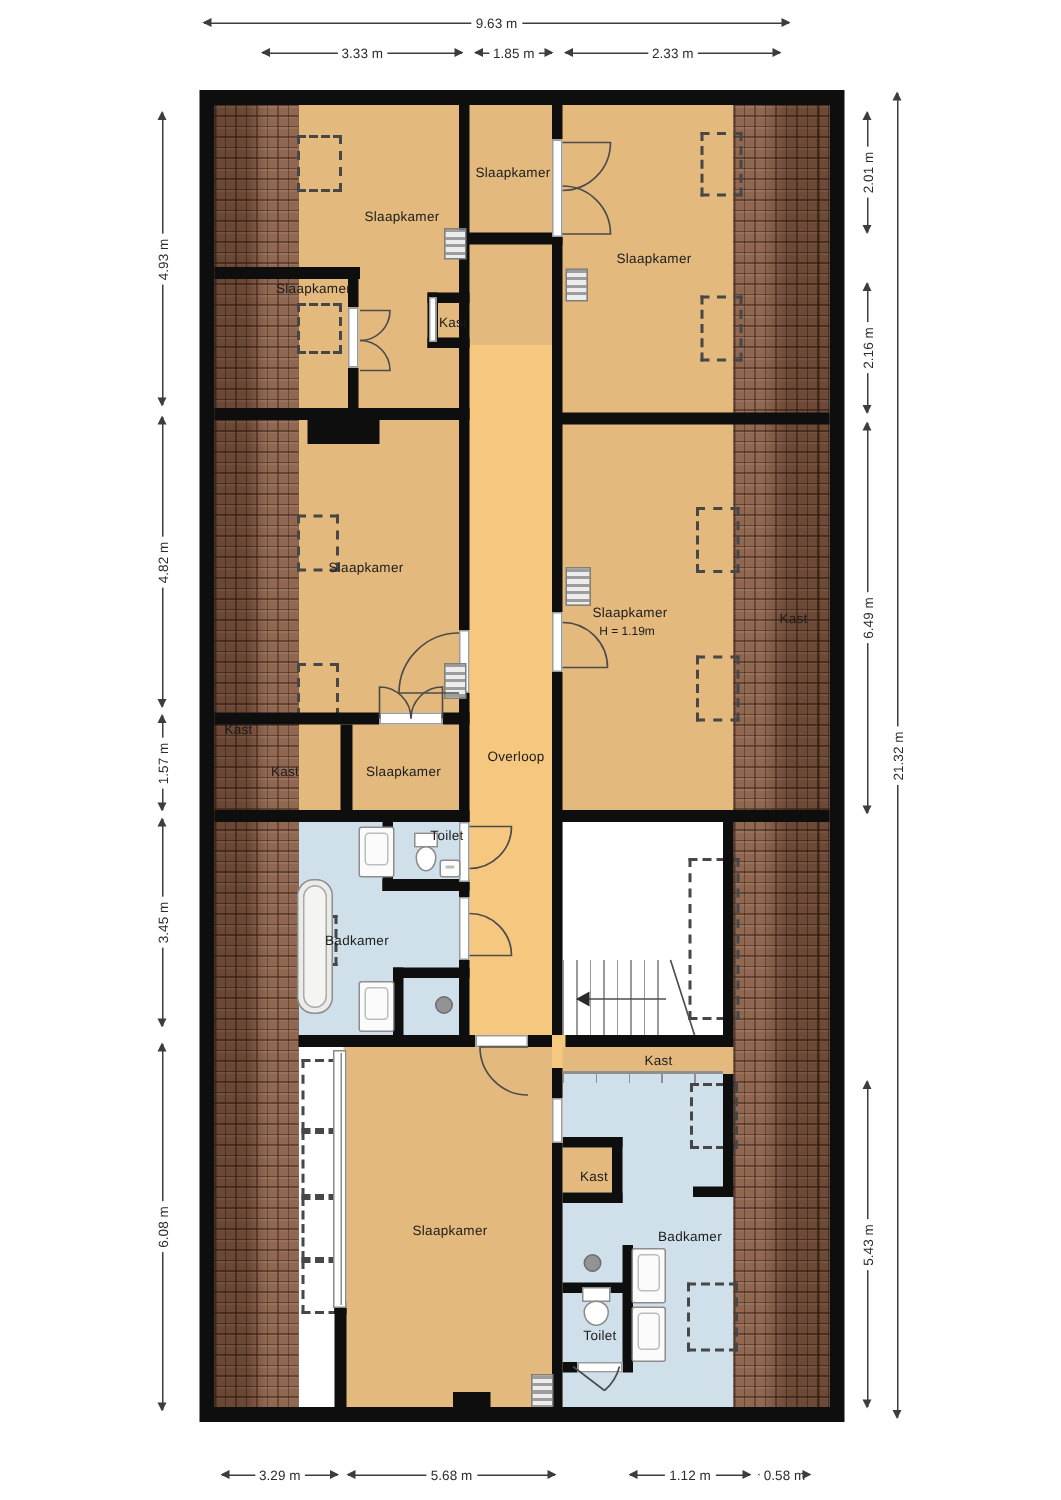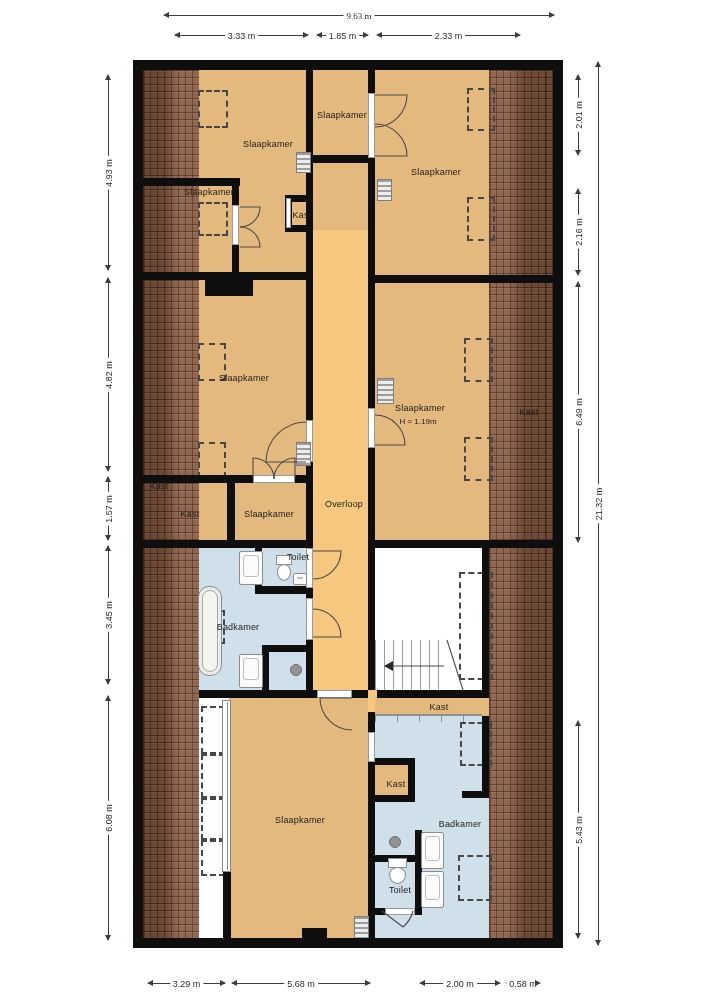--- a/index.html
+++ b/index.html
@@ -222,21 +222,21 @@
   <span class="rlabel" style="left:269px;top:514px;">Slaapkamer</span>
   <span class="rlabel" style="left:344px;top:504px;">Overloop</span>
   <span class="rlabel" style="left:298px;top:557px;">Toilet</span>
   <span class="rlabel" style="left:238px;top:627px;">Badkamer</span>
   <span class="rlabel" style="left:300px;top:820px;">Slaapkamer</span>
   <span class="rlabel" style="left:439px;top:707px;">Kast</span>
   <span class="rlabel" style="left:396px;top:784px;">Kast</span>
   <span class="rlabel" style="left:460px;top:824px;">Badkamer</span>
   <span class="rlabel" style="left:400px;top:890px;">Toilet</span>
 
-  <div class="hdim" style="left:164px;top:15px;width:390px;font-family:Liberation Serif, serif;">
+  <div class="hdim" style="left:136px;top:15px;width:390px;">
     <span class="lbl">9.63 m</span>
     </div>
   <div class="hdim" style="left:175px;top:35px;width:133px;">
     <span class="lbl">3.33 m</span>
     </div>
   <div class="hdim" style="left:317px;top:35px;width:51px;">
     <span class="lbl">1.85 m</span>
     </div>
   <div class="hdim" style="left:377px;top:35px;width:143px;">
     <span class="lbl">2.33 m</span>
@@ -277,19 +277,19 @@
   <div class="hdim" style="left:148px;top:983px;width:77px;">
     <span class="lbl">3.29 m</span>
     </div>
   <div class="hdim" style="left:232px;top:983px;width:138px;">
     <span class="lbl">5.68 m</span>
     </div>
   <div class="hdim" style="left:375px;top:1041px;width:39px;">
     <span class="lbl">0.97 m</span>
     </div>
   <div class="hdim" style="left:420px;top:983px;width:80px;">
-    <span class="lbl">2.00 m</span>
+    <span class="lbl">1.12 m</span>
     </div>
   <div class="hdim" style="left:506px;top:983px;width:34px;">
     <span class="lbl">0.58 m</span>
     </div>
 
 </div>
 
 </body></html>

